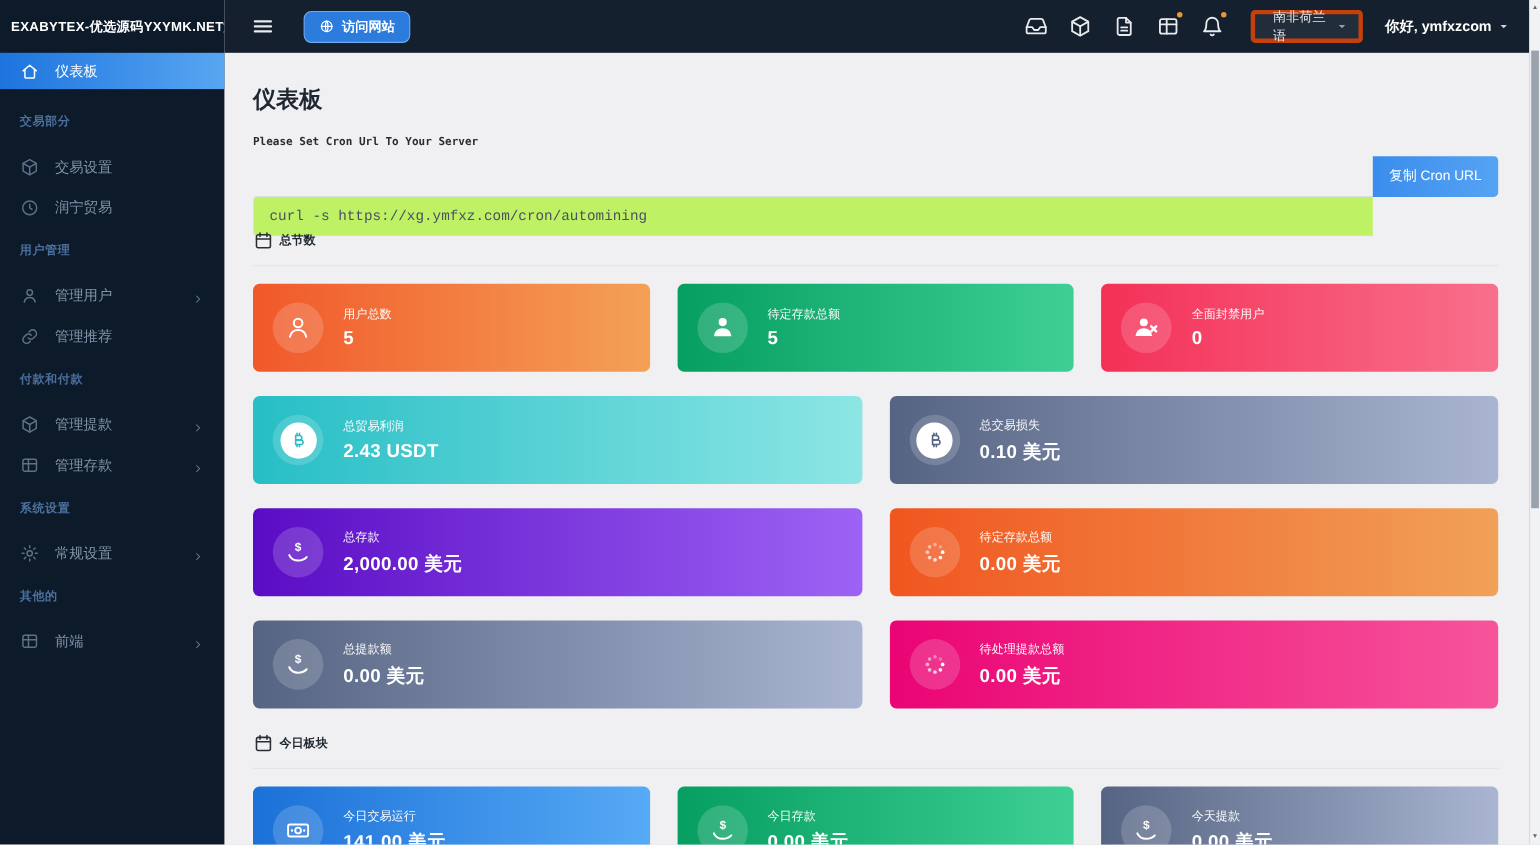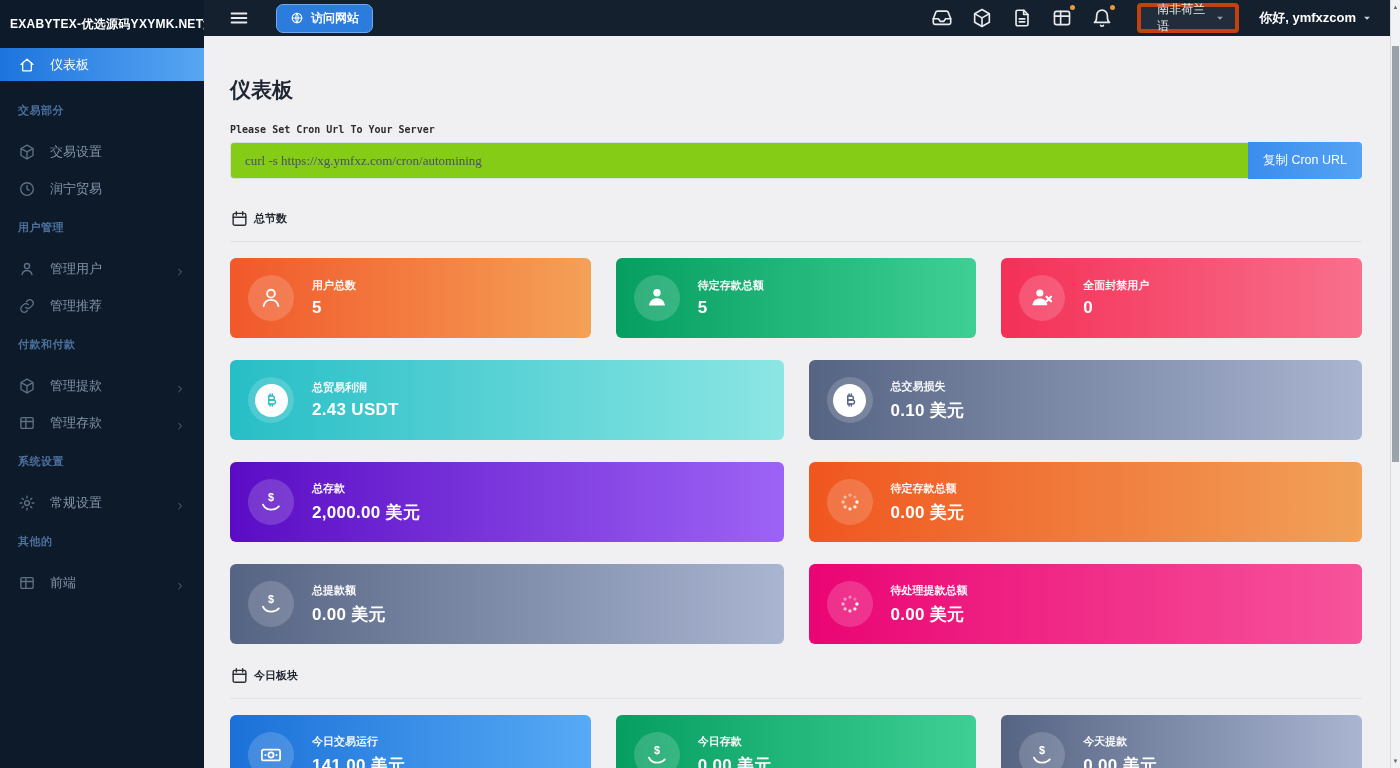--- a/index.html
+++ b/index.html
@@ -15,21 +15,21 @@
               background:linear-gradient(90deg,#1d74dd,#58a6f2);color:#fff;font-size:13px;cursor:pointer;}
   .nav-active .s-icon{width:18px;height:18px;margin-right:14px;color:#fff;flex:none;}
   .nav-sec-title{padding:22px 18px 6px;font-size:11px;font-weight:700;color:#4c6f9c;letter-spacing:.5px;}
   .nav-item{height:37px;display:flex;align-items:flex-end;padding:0 18px;cursor:pointer;}
   .n-icon{width:18px;height:18px;color:#5f7085;flex:none;}
   .n-label{margin-left:14px;font-size:13px;color:#8393a8;}
   .n-arrow{width:12px;height:12px;color:#5f7085;margin-left:auto;}
   .n-icon svg,.n-arrow svg,.s-icon svg{display:block;}
 
   
-  .topbar{position:absolute;left:204px;top:0;right:10px;height:36px;background:#15202e;
+  .topbar{position:absolute;left:204px;top:0;right:10px;height:48px;background:#15202e;
           display:flex;align-items:center;padding:0 16px 0 24px;z-index:2;}
   .hamburger{width:22px;height:22px;background:none;border:none;padding:0;color:#e8eaed;cursor:pointer;margin-right:26px;}
   .visit-btn{display:flex;align-items:center;gap:7px;height:29px;padding:0 13px;border-radius:7px;
              background:#2b7cdd;border:1px solid #70a9ef;color:#fff;font-size:12px;font-weight:700;cursor:pointer;
              font-family:inherit;}
   .visit-btn .g-icon{width:14px;height:14px;}
   .tb-right{margin-left:auto;display:flex;align-items:center;gap:18px;}
   .tb-icon{position:relative;width:22px;height:22px;background:none;border:none;padding:0;color:#e8eaed;cursor:pointer;}
   .badge-dot{position:absolute;top:-2px;right:-2px;width:5px;height:5px;border-radius:50%;background:#e8973a;}
   .lang-select{width:102px;height:30px;margin-left:6px;background:#222d3b;border:4px solid #c2410c;border-radius:4px;
@@ -45,41 +45,41 @@
   .sb-arrow.up{top:0;} .sb-arrow.down{bottom:0;}
   .sb-thumb{position:absolute;left:1px;right:1px;top:46px;height:416px;background:#9aa3ad;cursor:pointer;}
 
   
   .content{position:absolute;left:204px;top:48px;right:10px;bottom:0;padding:24px 28px 0 26px;overflow:hidden;}
   .page-title{margin:4px 0 0;font-size:21px;font-weight:700;color:#1f2733;}
   .cron-label{margin-top:20px;font-family:"DejaVu Sans Mono","Liberation Mono",monospace;
               font-size:10px;font-weight:700;color:#2c2c2c;}
   .cron-row{display:flex;margin-top:7px;height:37px;}
   .cron-input{flex:1;height:37px;border:1px solid #dadfe4;border-right:none;border-radius:4px 0 0 4px;
-              padding:0 14px;font-size:13px;color:#4a5260;outline:none;font-family:Liberation Serif, serif;background:#84cc16;}
+              padding:0 14px;font-size:13px;color:#4a5260;outline:none;font-family:Liberation Mono, monospace;background:#bef264;margin-top:36px;}
   .copy-btn{height:37px;padding:0 15px;border:none;border-radius:0 4px 4px 0;cursor:pointer;
             background:linear-gradient(90deg,#3b8ded,#55a3f3);color:#fff;font-size:12.5px;font-family:inherit;}
 
   .sec-head{display:flex;align-items:center;gap:5px;margin-top:30px;font-size:11px;font-weight:700;color:#1f2630;}
   .section + .section .sec-head{margin-top:14px;}
   .sec-cal{width:19px;height:19px;color:#2a2f36;}
   .sec-div{height:1px;background:#e2e3e6;margin:13px 0 16px;}
 
   .row{display:grid;gap:25px;margin-bottom:22px;}
   .cols-3{grid-template-columns:repeat(3,1fr);}
   .cols-2{grid-template-columns:repeat(2,1fr);}
   .card{height:80px;border-radius:6px;display:flex;align-items:center;padding:0 18px;color:#fff;overflow:hidden;}
   .ci{width:46px;height:46px;border-radius:50%;background:rgba(255,255,255,.17);
       display:flex;align-items:center;justify-content:center;margin-right:18px;flex:none;color:#fff;}
   .ci svg{width:26px;height:26px;display:block;}
   .bit-wrap{width:46px;height:46px;border-radius:50%;background:rgba(255,255,255,.17);
       display:flex;align-items:center;justify-content:center;margin-right:18px;flex:none;}
   .bit-disc{width:33px;height:33px;border-radius:50%;background:#fff;display:flex;align-items:center;justify-content:center;}
   .bit-disc svg{width:22px;height:22px;display:block;}
-  .card-label{font-size:11px;opacity:.95;font-weight:bold;}
+  .card-label{font-size:11px;opacity:.95;}
   .card-value{font-size:17px;font-weight:700;margin-top:5px;letter-spacing:.3px;}
 </style>
 </head>
 <body>
 
 <div class="app">
 
   <aside class="sidebar">
     <div class="logo">EXABYTEX-优选源码YXYMK.NET测试</div>
     <div class="nav-active">

